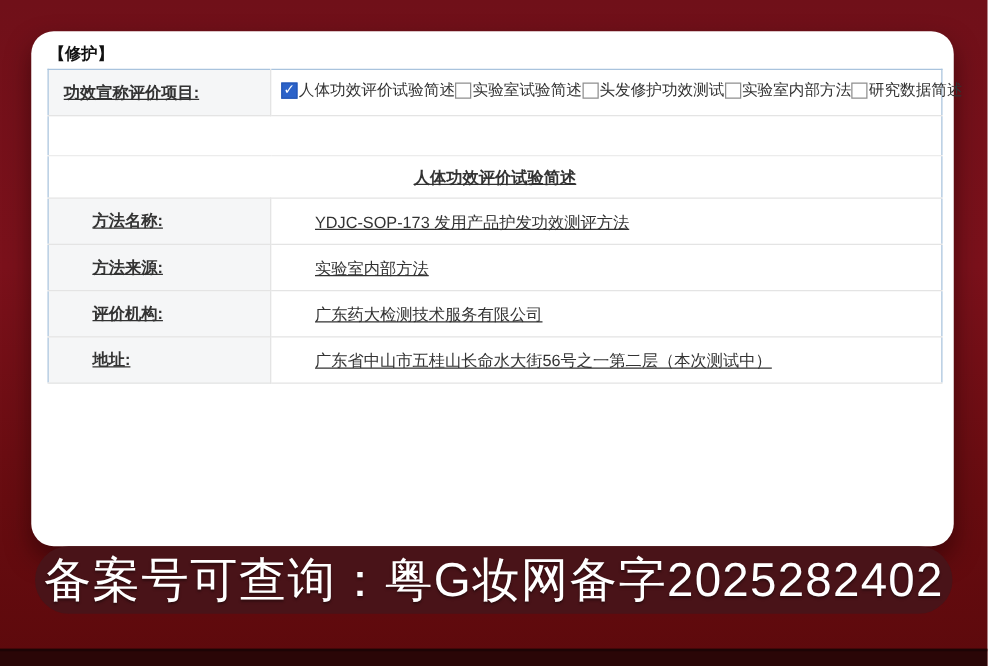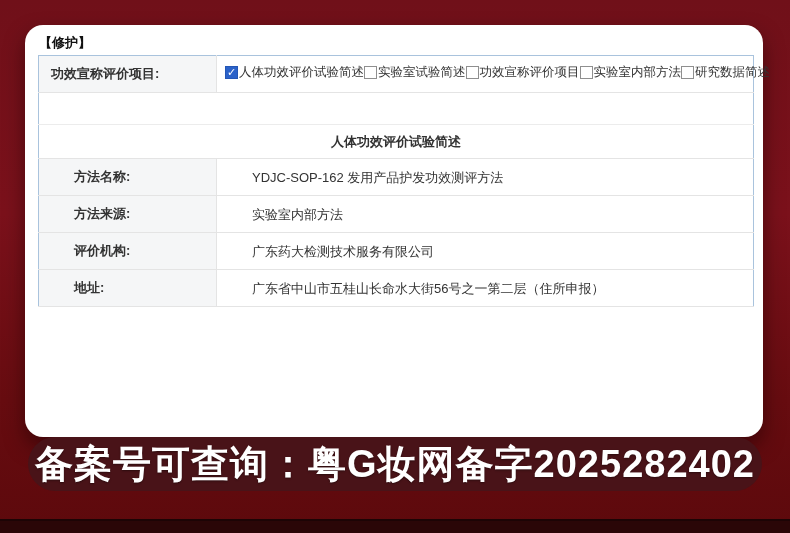--- a/index.html
+++ b/index.html
@@ -24,21 +24,21 @@
     font-size:13px;font-weight:bold;color:#111;
   }
   table.form{
     position:absolute;left:13px;top:30px;width:716px;
     border-collapse:collapse;table-layout:fixed;
     border:1px solid #a9c3dd;
     font-size:13px;color:#333;
   }
   table.form td{
     border-bottom:1px solid #e4e4e4;
-    padding:0 0 0 12px;vertical-align:middle;
+    padding:0 0 0 12px;vertical-align:middle;text-decoration:underline;
   }
   td.lbl{
     width:165px;font-weight:bold;background:#f5f6f7;
     border-right:1px solid #e4e4e4;
   }
   tr.row-claim td{height:36px;}
   tr.row-spacer td{height:31px;border-bottom:1px solid #ececec;}
   tr.row-header td{height:33px;text-align:center;font-weight:bold;padding:0;}
   tr.row-std td{height:36px;padding-left:35px;}
   tr.row-short td{height:34px;}
@@ -57,21 +57,21 @@
     content:"\2713";position:absolute;left:0;top:-1px;width:11px;height:11px;
     color:#fff;font-size:11px;line-height:12px;text-align:center;font-weight:bold;
   }
   
   .banner{
     position:absolute;left:28px;top:437px;width:734px;height:54px;
     background:#491318;border-radius:27px;
     display:flex;align-items:center;justify-content:center;
   }
   .banner-text{
-    color:#ffffff;font-size:38px;font-weight:bold;letter-spacing:1px;
+    color:#ffffff;font-size:38px;font-weight:normal;letter-spacing:1px;
     text-shadow:0 1px 2px rgba(0,0,0,.4);white-space:nowrap;
   }
 </style>
 </head>
 <body>
 
 <div class="card">
   <div class="section-tag">【修护】</div>
 
   <table class="form">
@@ -80,51 +80,51 @@
       <td class="lbl">功效宣称评价项目:</td>
       <td class="val chk-cell">
         <span class="chk-item">
               <span class="chk-box checked"></span>
               <span>人体功效评价试验简述</span>
             </span><span class="chk-item">
               <span class="chk-box"></span>
               <span>实验室试验简述</span>
             </span><span class="chk-item">
               <span class="chk-box"></span>
-              <span>功效宣称评价项目</span>
+              <span>头发修护功效测试</span>
             </span><span class="chk-item">
               <span class="chk-box"></span>
               <span>实验室内部方法</span>
             </span><span class="chk-item">
               <span class="chk-box"></span>
               <span>研究数据简述</span>
             </span>
       </td>
     </tr>
     <tr class="row-spacer">
       <td colspan="2"></td>
     </tr>
     <tr class="row-header">
       <td colspan="2">人体功效评价试验简述</td>
     </tr>
     <tr class="row-std">
       <td class="lbl">方法名称:</td>
-      <td class="val">YDJC-SOP-162 发用产品护发功效测评方法</td>
+      <td class="val">YDJC-SOP-173 发用产品护发功效测评方法</td>
     </tr>
     <tr class="row-std">
       <td class="lbl">方法来源:</td>
       <td class="val">实验室内部方法</td>
     </tr>
     <tr class="row-std">
       <td class="lbl">评价机构:</td>
       <td class="val">广东药大检测技术服务有限公司</td>
     </tr>
     <tr class="row-std">
       <td class="lbl">地址:</td>
-      <td class="val">广东省中山市五桂山长命水大街56号之一第二层（住所申报）</td>
+      <td class="val">广东省中山市五桂山长命水大街56号之一第二层（本次测试中）</td>
     </tr>
   </tbody>
     </table>
 </div>
 
 <div class="banner">
   <span class="banner-text">备案号可查询：粤G妆网备字2025282402</span>
 </div>
 
 <div class="bottom-strip"></div>

